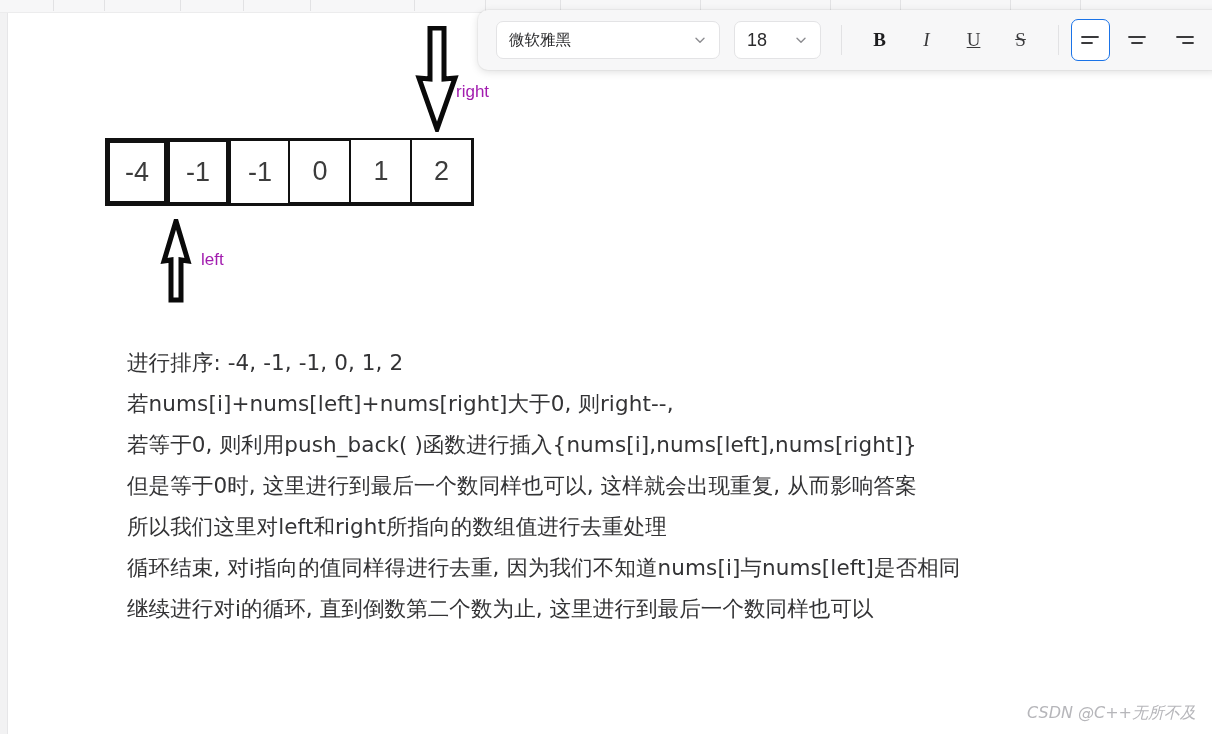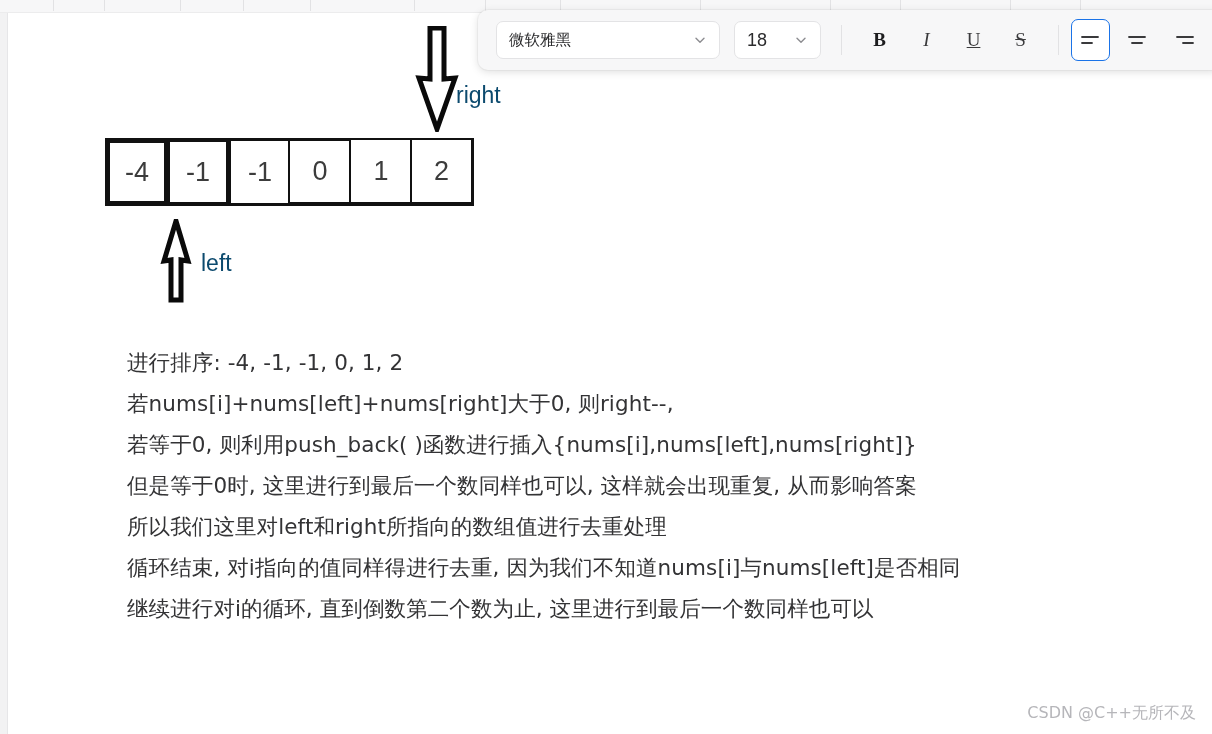--- a/index.html
+++ b/index.html
@@ -149,22 +149,22 @@
   .arrow-right-grp {
     position: absolute;
     left: 405px; top: 12px;
   }
   .arrow-left-grp {
     position: absolute;
     left: 150px; top: 205px;
   }
   .ptr-label {
     position: absolute;
-    color: #0c4a6e;
-    font-size: 23px;
+    color: #a21caf;
+    font-size: 17px;
     font-family: "Liberation Sans", sans-serif;
     white-space: nowrap;
   }
   .ptr-label.right-lbl { left: 447px; top: 68px; }
   .ptr-label.left-lbl  { left: 192px; top: 236px; }
 
   
   .text-block {
     position: absolute;
     left: 118px; top: 328px;
@@ -180,20 +180,21 @@
   }
 
   
   .watermark {
     position: absolute;
     right: 16px; bottom: 10px;
     font-size: 16px;
     color: #b6b6ba;
     font-family: "DejaVu Sans", "Liberation Sans", sans-serif;
     white-space: nowrap;
+    font-style: italic;
   }
 </style>
 </head>
 <body>
 
 <div id="page">
 
   <div class="top-strip" id="top-strip">
       <div class="sep" style="left: 53px;"></div>
       <div class="sep" style="left: 104px;"></div>

